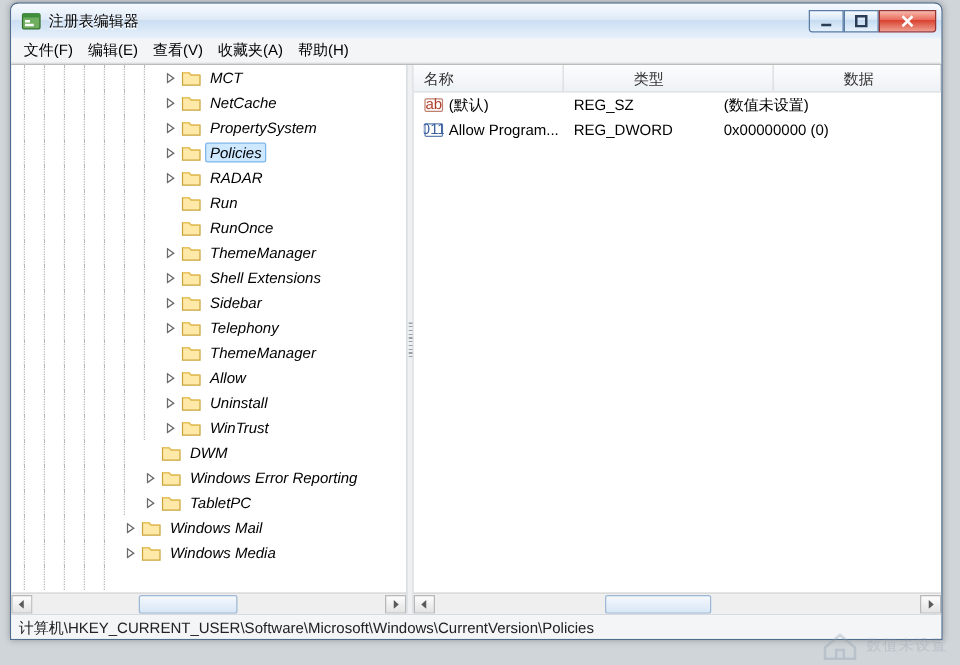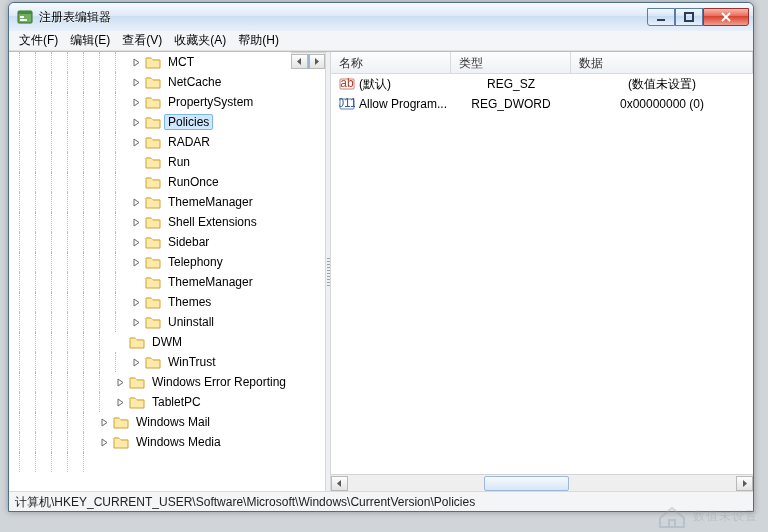--- a/index.html
+++ b/index.html
@@ -16,21 +16,21 @@
   .ctrl-btn:last-child  { border-radius:0 0 3px 0; }
   .ctrl-close { width:46px; background:linear-gradient(#f7b8a9,#e9685a 45%,#d94330 46%,#ef9f91); border-color:#933; }
   .ctrl-btn svg { width:12px; height:10px; }
 
   .menubar { height:20px; background:#f4f5f6; border-bottom:1px solid #e1e1e1; display:flex; align-items:center; padding:0 4px; }
   .menubar span { padding:2px 6px; cursor:default; }
 
   .client { flex:1; display:flex; border-top:1px solid #bcbcbc; overflow:hidden; }
 
   
-  .tree-panel { width:316px; border-right:0; display:flex; flex-direction:row; background:#fff; }
+  .tree-panel { width:316px; border-right:0; display:flex; flex-direction:column; background:#fff;font-style:italic; }
   .tree-scroll { flex:1; overflow:hidden; position:relative; padding:2px 0 0 0; }
   .tree-content { position:absolute; top:0; left:0; right:0; padding-left:10px; }
   .tree-row { height:20px; display:flex; align-items:center; white-space:nowrap; }
   .tree-row.selected .label { background:#cde8ff; border:1px solid #7eb6ea; border-radius:2px; padding:0 3px; }
   .tree-row .label { padding:0 4px; }
   .expander { width:11px; height:11px; margin-right:3px; display:inline-flex; align-items:center; justify-content:center; }
   .expander svg { width:9px; height:9px; }
   .folder-icon { width:16px; height:14px; margin-right:3px; }
   .guides { display:inline-block; height:20px; border-left:1px dotted #b8b8b8; }
   .indent { display:inline-flex; align-items:center; }
@@ -39,24 +39,24 @@
   .hscroll .arrow { width:17px; height:15px; background:linear-gradient(#fdfdfd,#e3e3e3); border:1px solid #b9b9b9; display:flex; align-items:center; justify-content:center; }
   .hscroll .track { flex:1; height:15px; background:#efefef; position:relative; }
   .hscroll .thumb { position:absolute; top:0; height:15px; background:linear-gradient(#f6f9fd,#d7e6f6); border:1px solid #9cb8d6; border-radius:2px; }
 
   
   .splitter { width:6px; background:#eef0f2; cursor:col-resize; display:flex; align-items:center; justify-content:center; border-left:1px solid #d4d7db; border-right:1px solid #d4d7db; }
   .splitter .grip { width:3px; height:28px; background:repeating-linear-gradient(#9aa0a6 0 1px, transparent 1px 3px); }
 
   
   .list-panel { flex:1; display:flex; flex-direction:column; background:#fff; }
-  .list-header { height:22px; display:flex; border-bottom:1px solid #d7dbe0; background:linear-gradient(#fdfdfe,#eef1f5); }
+  .list-header { height:22px; display:flex; border-bottom:1px solid #d7dbe0; background:linear-gradient(#fdfdfe,#eef1f5);gap:48px; }
   .list-header .col { padding:3px 8px; border-right:1px solid #d7dbe0; color:#333; }
   .list-body { flex:1; overflow:hidden; position:relative; }
-  .list-row { height:20px; display:flex; align-items:center;text-align:center; }
+  .list-row { height:20px; display:flex; align-items:center; }
   .list-row .cell { padding:0 8px; overflow:hidden; text-overflow:ellipsis; white-space:nowrap; }
   .val-icon { width:16px; height:16px; margin-right:4px; flex-shrink:0; }
 
   .statusbar { height:20px; background:#f4f5f6; border-top:1px solid #d7dbe0; padding:2px 6px; color:#222; overflow:hidden; white-space:nowrap; }
 
   
   .watermark { position:absolute; right:10px; bottom:4px; color:rgba(150,160,170,0.35); font-size:14px; letter-spacing:1px; pointer-events:none; display:flex; align-items:center; gap:6px; }
   .watermark svg { width:30px; height:24px; opacity:0.35; }
 </style>
 </head>
@@ -356,21 +356,21 @@
               </span>
               <span class="expander">
                 <svg viewBox="0 0 9 9">
                   <path d="M2 1 L7 4.5 L2 8 Z" fill="none" stroke="#6b6b6b" stroke-width="1"></path>
                 </svg>
               </span>
               <span class="folder-icon"><svg viewBox="0 0 16 14">
                   <path d="M1 3 h5 l2 2 h7 v8 h-14 z" fill="#ffe9a8" stroke="#caa33a"></path>
                   <path d="M1 3 h5 l2 2 h7" fill="none" stroke="#e9c35e"></path>
                 </svg></span>
-              <span class="label">Themes</span>
+              <span class="label">Allow</span>
             </div>
             <div class="tree-row">
               <span class="indent">
                 <span class="guides" style="width:16px;margin-left:0"></span>
                 <span class="guides" style="width:16px;margin-left:0"></span>
                 <span class="guides" style="width:16px;margin-left:0"></span>
                 <span class="guides" style="width:16px;margin-left:0"></span>
                 <span class="guides" style="width:16px;margin-left:0"></span>
                 <span class="guides" style="width:16px;margin-left:0"></span>
                 <span class="guides" style="width:16px;margin-left:0"></span>
@@ -387,48 +387,48 @@
               <span class="label">Uninstall</span>
             </div>
             <div class="tree-row">
               <span class="indent">
                 <span class="guides" style="width:16px;margin-left:0"></span>
                 <span class="guides" style="width:16px;margin-left:0"></span>
                 <span class="guides" style="width:16px;margin-left:0"></span>
                 <span class="guides" style="width:16px;margin-left:0"></span>
                 <span class="guides" style="width:16px;margin-left:0"></span>
                 <span class="guides" style="width:16px;margin-left:0"></span>
+                <span class="guides" style="width:16px;margin-left:0"></span>
+              </span>
+              <span class="expander">
+                <svg viewBox="0 0 9 9">
+                  <path d="M2 1 L7 4.5 L2 8 Z" fill="none" stroke="#6b6b6b" stroke-width="1"></path>
+                </svg>
+              </span>
+              <span class="folder-icon"><svg viewBox="0 0 16 14">
+                  <path d="M1 3 h5 l2 2 h7 v8 h-14 z" fill="#ffe9a8" stroke="#caa33a"></path>
+                  <path d="M1 3 h5 l2 2 h7" fill="none" stroke="#e9c35e"></path>
+                </svg></span>
+              <span class="label">WinTrust</span>
+            </div>
+            <div class="tree-row">
+              <span class="indent">
+                <span class="guides" style="width:16px;margin-left:0"></span>
+                <span class="guides" style="width:16px;margin-left:0"></span>
+                <span class="guides" style="width:16px;margin-left:0"></span>
+                <span class="guides" style="width:16px;margin-left:0"></span>
+                <span class="guides" style="width:16px;margin-left:0"></span>
+                <span class="guides" style="width:16px;margin-left:0"></span>
               </span>
               <span class="expander"></span>
               <span class="folder-icon"><svg viewBox="0 0 16 14">
                   <path d="M1 3 h5 l2 2 h7 v8 h-14 z" fill="#ffe9a8" stroke="#caa33a"></path>
                   <path d="M1 3 h5 l2 2 h7" fill="none" stroke="#e9c35e"></path>
                 </svg></span>
               <span class="label">DWM</span>
-            </div>
-            <div class="tree-row">
-              <span class="indent">
-                <span class="guides" style="width:16px;margin-left:0"></span>
-                <span class="guides" style="width:16px;margin-left:0"></span>
-                <span class="guides" style="width:16px;margin-left:0"></span>
-                <span class="guides" style="width:16px;margin-left:0"></span>
-                <span class="guides" style="width:16px;margin-left:0"></span>
-                <span class="guides" style="width:16px;margin-left:0"></span>
-                <span class="guides" style="width:16px;margin-left:0"></span>
-              </span>
-              <span class="expander">
-                <svg viewBox="0 0 9 9">
-                  <path d="M2 1 L7 4.5 L2 8 Z" fill="none" stroke="#6b6b6b" stroke-width="1"></path>
-                </svg>
-              </span>
-              <span class="folder-icon"><svg viewBox="0 0 16 14">
-                  <path d="M1 3 h5 l2 2 h7 v8 h-14 z" fill="#ffe9a8" stroke="#caa33a"></path>
-                  <path d="M1 3 h5 l2 2 h7" fill="none" stroke="#e9c35e"></path>
-                </svg></span>
-              <span class="label">WinTrust</span>
             </div>
             <div class="tree-row">
               <span class="indent">
                 <span class="guides" style="width:16px;margin-left:0"></span>
                 <span class="guides" style="width:16px;margin-left:0"></span>
                 <span class="guides" style="width:16px;margin-left:0"></span>
                 <span class="guides" style="width:16px;margin-left:0"></span>
                 <span class="guides" style="width:16px;margin-left:0"></span>
                 <span class="guides" style="width:16px;margin-left:0"></span>
               </span>

